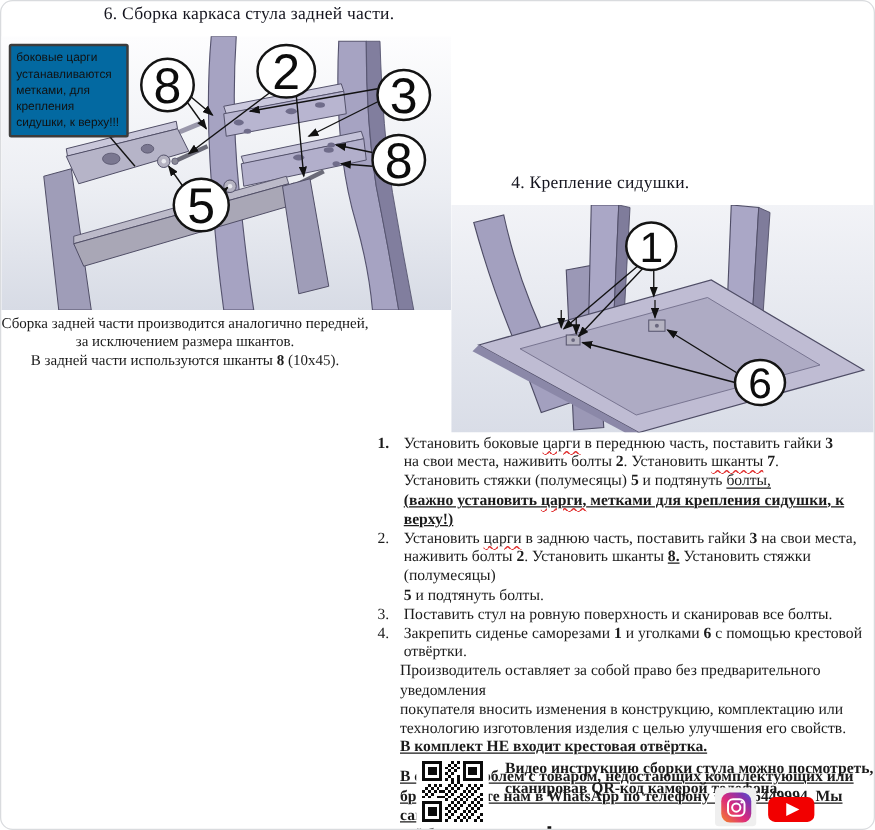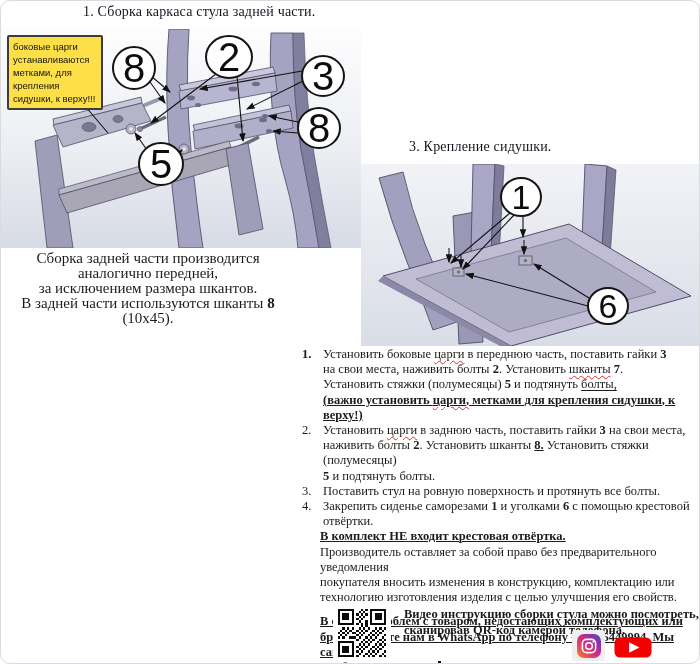--- a/index.html
+++ b/index.html
@@ -9,27 +9,27 @@
     border:1px solid #d9dbde;border-radius:10px;box-sizing:border-box;
   }
   .sec-title{position:absolute;font-size:14px;letter-spacing:.2px;color:#14141e;}
   #title2{left:82px;top:3px;}
   #title3{left:408px;top:138px;}
   .diagram{position:absolute;}
   #diagL{left:0;top:28px;width:360px;height:219px;}
   #diagR{left:360px;top:163px;width:338px;height:182px;}
   .notebox{
     position:absolute;left:6px;top:34px;width:84px;
-    background:#fde047;border:2px solid #3c3c3c;border-radius:2px;
+    background:#0369a1;border:2px solid #3c3c3c;border-radius:2px;
     font-family:"Liberation Sans", sans-serif;font-size:9.5px;line-height:1.37;
     padding:3px 4px;color:#111;z-index:3;
   }
   .caption{
     position:absolute;left:0;top:250px;width:294px;text-align:center;
-    font-size:15px;line-height:15px;
+    font-size:12px;line-height:15px;
   }
   .instructions{position:absolute;left:298px;top:346px;width:402px;font-size:12.5px;line-height:15.2px;}
   .step{display:flex;}
   .step-num{width:21px;flex:none;padding-left:3px;}
   .step-num.bold{font-weight:bold;}
   .step-lines{flex:1;}
   .para{margin-left:21px;}
   .para.gap{margin-top:9px;}
   .sq{text-decoration-line:underline;text-decoration-style:wavy;text-decoration-color:#e03030;text-decoration-thickness:1px;text-underline-offset:2px;margin-top:29px;}
   .sqg{text-decoration-line:underline;text-decoration-style:wavy;text-decoration-color:#3a9a3a;text-decoration-thickness:1px;text-underline-offset:2px;text-decoration:underline;}
@@ -40,21 +40,21 @@
   .qr-text{font-size:12.5px;line-height:16px;font-weight:bold;width:300px;padding-top:2px;}
   .ig-tile{position:absolute;left:571px;top:629px;width:33px;height:31px;background:#efefef;border-radius:3px;display:flex;align-items:center;justify-content:center;}
   .yt-wrap{position:absolute;left:613px;top:636px;}
   svg text.callout{font-family:"Liberation Sans", sans-serif;fill:#0c0c0c;}
 </style>
 </head>
 <body>
 
 <div class="page">
 
-  <div id="title2" class="sec-title">1. Сборка каркаса стула задней части.</div>
+  <div id="title2" class="sec-title">6. Сборка каркаса стула задней части.</div>
 
   <div id="diagL" class="diagram">
     <svg width="360" height="219" viewBox="0 0 360 219" xmlns="http://www.w3.org/2000/svg">
       <defs>
         <linearGradient id="bgL" x1="0" y1="0" x2="0" y2="1">
           <stop offset="0" stop-color="#fdfdfe"></stop>
             <stop offset="0.55" stop-color="#eceef3"></stop>
             <stop offset="1" stop-color="#d7dbe5"></stop>
         </linearGradient>
         <marker id="arr" markerWidth="8" markerHeight="6" refX="7" refY="3" orient="auto">
@@ -137,21 +137,21 @@
         <ellipse cx="160" cy="135" rx="22" ry="21" fill="#ffffff" stroke="#141414" stroke-width="2"></ellipse>
         <text class="callout" x="160" y="135" font-size="40" text-anchor="middle" dy="0.36em">5</text>
       </g>
     </svg>
   </div>
 
   <div class="notebox">боковые царги устанавливаются метками, для крепления сидушки, к верху!!!</div>
 
   <div class="caption">Сборка задней части производится аналогично передней,<br>за исключением размера шкантов.<br>В задней части используются шканты <b>8</b> (10x45).</div>
 
-  <div id="title3" class="sec-title">3.  Крепление сидушки.</div>
+  <div id="title3" class="sec-title">4.  Крепление сидушки.</div>
 
   <div id="diagR" class="diagram">
     <svg width="338" height="182" viewBox="0 0 338 182" xmlns="http://www.w3.org/2000/svg">
       <defs>
         <linearGradient id="bgR" x1="0" y1="0" x2="0" y2="1">
           <stop offset="0" stop-color="#f2f3f7"></stop>
             <stop offset="1" stop-color="#d9dde7"></stop>
         </linearGradient>
         <marker id="arr2" markerWidth="8" markerHeight="6" refX="7" refY="3" orient="auto">
           <path d="M0,0 L8,3 L0,6 Z" fill="#111"></path>
@@ -203,29 +203,29 @@
         <div class="step">
           <span class="step-num bold">1.</span>
           <span class="step-lines">Установить боковые <span class="sq">царги</span> в переднюю часть, поставить гайки <b>3</b><br>на свои места, наживить болты <b>2</b>. Установить <span class="sq">шканты</span> <b>7</b>.<br>Установить стяжки (полумесяцы) <b>5</b> и подтянуть <span class="sqg">болты,</span><br><span class="bu">(важно установить <span class="sq">царги,</span> метками для крепления сидушки, к верху!)</span></span>
         </div>
         <div class="step">
           <span class="step-num">2.</span>
           <span class="step-lines">Установить <span class="sq">царги</span> в заднюю часть, поставить гайки <b>3</b> на свои места,<br>наживить болты <b>2</b>. Установить шканты <span class="bu">8.</span> Установить стяжки (полумесяцы)<br><b>5</b> и подтянуть болты.</span>
         </div>
         <div class="step">
           <span class="step-num">3.</span>
-          <span class="step-lines">Поставить стул на ровную поверхность и протянуть все болты.</span>
+          <span class="step-lines">Поставить стул на ровную поверхность и сканировав все болты.</span>
         </div>
         <div class="step">
           <span class="step-num">4.</span>
           <span class="step-lines"> Закрепить сиденье саморезами <b>1</b> и уголками <b>6</b> с помощью крестовой<br>отвёртки.</span>
         </div>
       </div>
+    <div class="para">Производитель оставляет за собой право без предварительного уведомления<br>покупателя вносить изменения в конструкцию, комплектацию или<br>технологию изготовления изделия с целью улучшения его свойств.</div>
     <div class="para"><span class="bu">В комплект НЕ входит крестовая отвёртка.</span></div>
-    <div class="para">Производитель оставляет за собой право без предварительного уведомления<br>покупателя вносить изменения в конструкцию, комплектацию или<br>технологию изготовления изделия с целью улучшения его свойств.</div>
     <div class="para gap"><span class="bu">В случае проблем с товаром, недостающих комплектующих или</span><br><span class="bu">брака пишите нам в WhatsApp по телефону +79116449994. Мы сами</span><br><span class="bu">всё быстро заменим.</span><span class="caret"></span></div>
   </div>
 
   <div class="qr-row">
     <div class="qr-box">
       <svg id="qrsvg" width="58" height="58" viewBox="0 0 25 25" shape-rendering="crispEdges" xmlns="http://www.w3.org/2000/svg">
         <rect x="0" y="0" width="25" height="25" fill="#ffffff"></rect>
       <rect x="2" y="2" width="1" height="1" fill="#0a0a0a"></rect>
           <rect x="3" y="2" width="1" height="1" fill="#0a0a0a"></rect>
           <rect x="4" y="2" width="1" height="1" fill="#0a0a0a"></rect>

